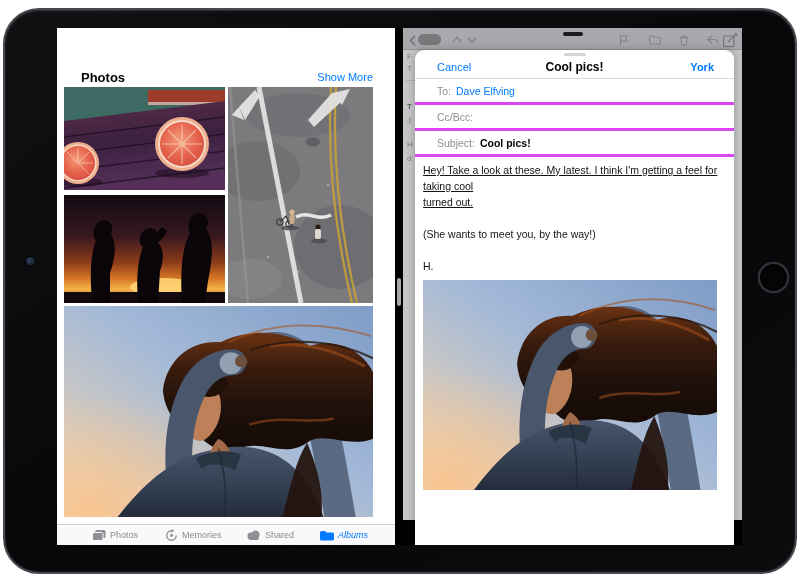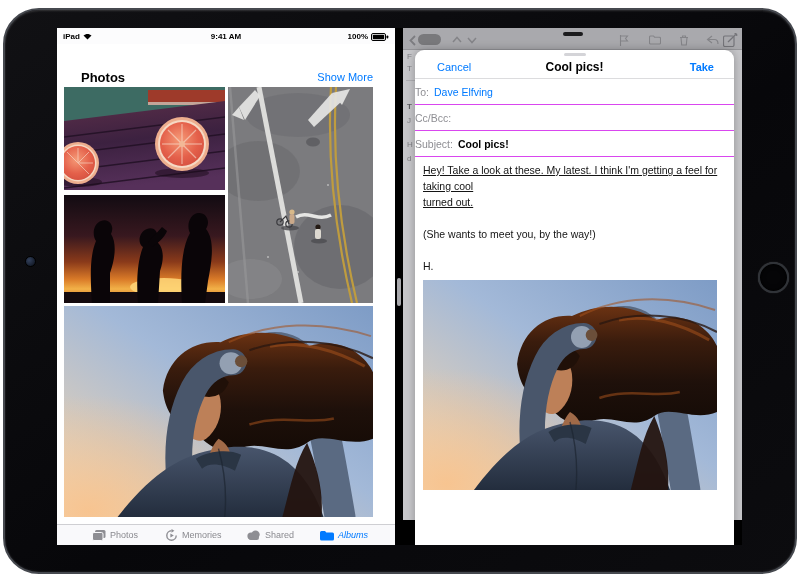--- a/index.html
+++ b/index.html
@@ -61,22 +61,22 @@
   .frag-line{position:absolute;left:3px;width:9px;height:1px;background:#aeaeb2;}
   
   .compose-sheet{position:absolute;left:12px;top:22px;width:319px;height:495px;background:#fff;
                  border-radius:9px 9px 0 0;box-shadow:0 0 10px rgba(0,0,0,.28);}
   .sheet-handle{position:absolute;left:149px;top:3px;width:22px;height:3px;border-radius:1.5px;background:#d4d4d8;cursor:grab;}
   .compose-header{position:absolute;left:0;top:8px;right:0;height:20px;}
   .btn-cancel{position:absolute;left:22px;top:3px;font-size:11px;color:#007aff;cursor:pointer;}
   .compose-title{position:absolute;left:80px;right:80px;top:2px;text-align:center;font-size:12px;font-weight:bold;color:#000;}
   .btn-send{position:absolute;right:20px;top:3px;font-size:11px;font-weight:bold;color:#007aff;cursor:pointer;}
   .field-rows{position:absolute;left:0;top:28px;right:0;}
-  .field-row{position:relative;height:26px;display:flex;align-items:center;
-             border-bottom:1px solid #d946ef;box-sizing:border-box;font-size:10.5px;}
+  .field-row{position:relative;height:26px;padding-left:22px;display:flex;align-items:center;
+             border-bottom:3px solid #d946ef;box-sizing:border-box;font-size:10.5px;}
   .field-row:first-child{border-top:1px solid #dcdcde;height:27px;}
   .field-label{color:#8e8e93;}
   .v-link{color:#007aff;margin-left:5px;}
   .v-subject{color:#000;font-weight:bold;margin-left:5px;}
   .compose-body{position:absolute;left:8px;top:112px;width:301px;font-size:10.5px;line-height:16px;color:#141414;}
   .compose-body p{margin:0 0 16px 0;}
   .compose-body .line{display:block;text-decoration:underline;}
   .mail-photo{position:absolute;left:8px;top:230px;width:294px;height:210px;overflow:hidden;}
   .mail-photo svg{display:block;width:100%;height:100%;}
   svg{vector-effect:non-scaling-stroke;}
@@ -246,37 +246,20 @@
 
 <div id="canvas">
   <div class="device"></div>
   <div class="camera"></div>
   <div class="home-button"></div>
 
   <div class="screen">
 
     <div class="photos-pane">
 
-      <div class="status-bar">
-        <div class="sb-left">
-          <span>iPad</span>
-          <svg width="9" height="7">
-              <path d="M4.5 6.5 L0.5 2.6 C2.8 0.4 6.2 0.4 8.5 2.6 Z" fill="#000"></path>
-            </svg>
-        </div>
-        <div class="sb-time">9:41 AM</div>
-        <div class="sb-right">
-          <span>100%</span>
-          <svg width="18" height="8">
-            <rect x="0.5" y="0.5" width="14" height="7" rx="1.5" fill="none" stroke="#000"></rect>
-            <rect x="1.8" y="1.8" width="11.4" height="4.4" rx="0.8" fill="#000"></rect>
-            <rect x="15.5" y="2.5" width="1.8" height="3" rx="0.8" fill="#000"></rect>
-          </svg>
-        </div>
-      </div>
 
 
       <div class="section-header">
         <span class="section-title">Photos</span>
         <span class="show-more">Show More</span>
       </div>
 
       <div class="ph ph-grapefruit" title="Grapefruit halves on a purple table">
         <svg>
             <use href="#sym-grapefruit"></use>
@@ -378,21 +361,21 @@
         <span class="frag" style="top:88px">J</span>
         <span class="frag" style="top:112px">H</span>
         <span class="frag" style="top:126px">d</span>
       </div>
 
       <div class="compose-sheet">
         <div class="sheet-handle"></div>
         <div class="compose-header">
           <span class="btn-cancel">Cancel</span>
           <span class="compose-title">Cool pics!</span>
-          <span class="btn-send">Take</span>
+          <span class="btn-send">York</span>
         </div>
 
         <div class="field-rows">
           <div class="field-row">
             <span class="field-label">To:</span>
             <span class="v-link">Dave Elfving</span>
           </div>
           <div class="field-row">
             <span class="field-label">Cc/Bcc:</span>
             <span class="v-link"></span>

